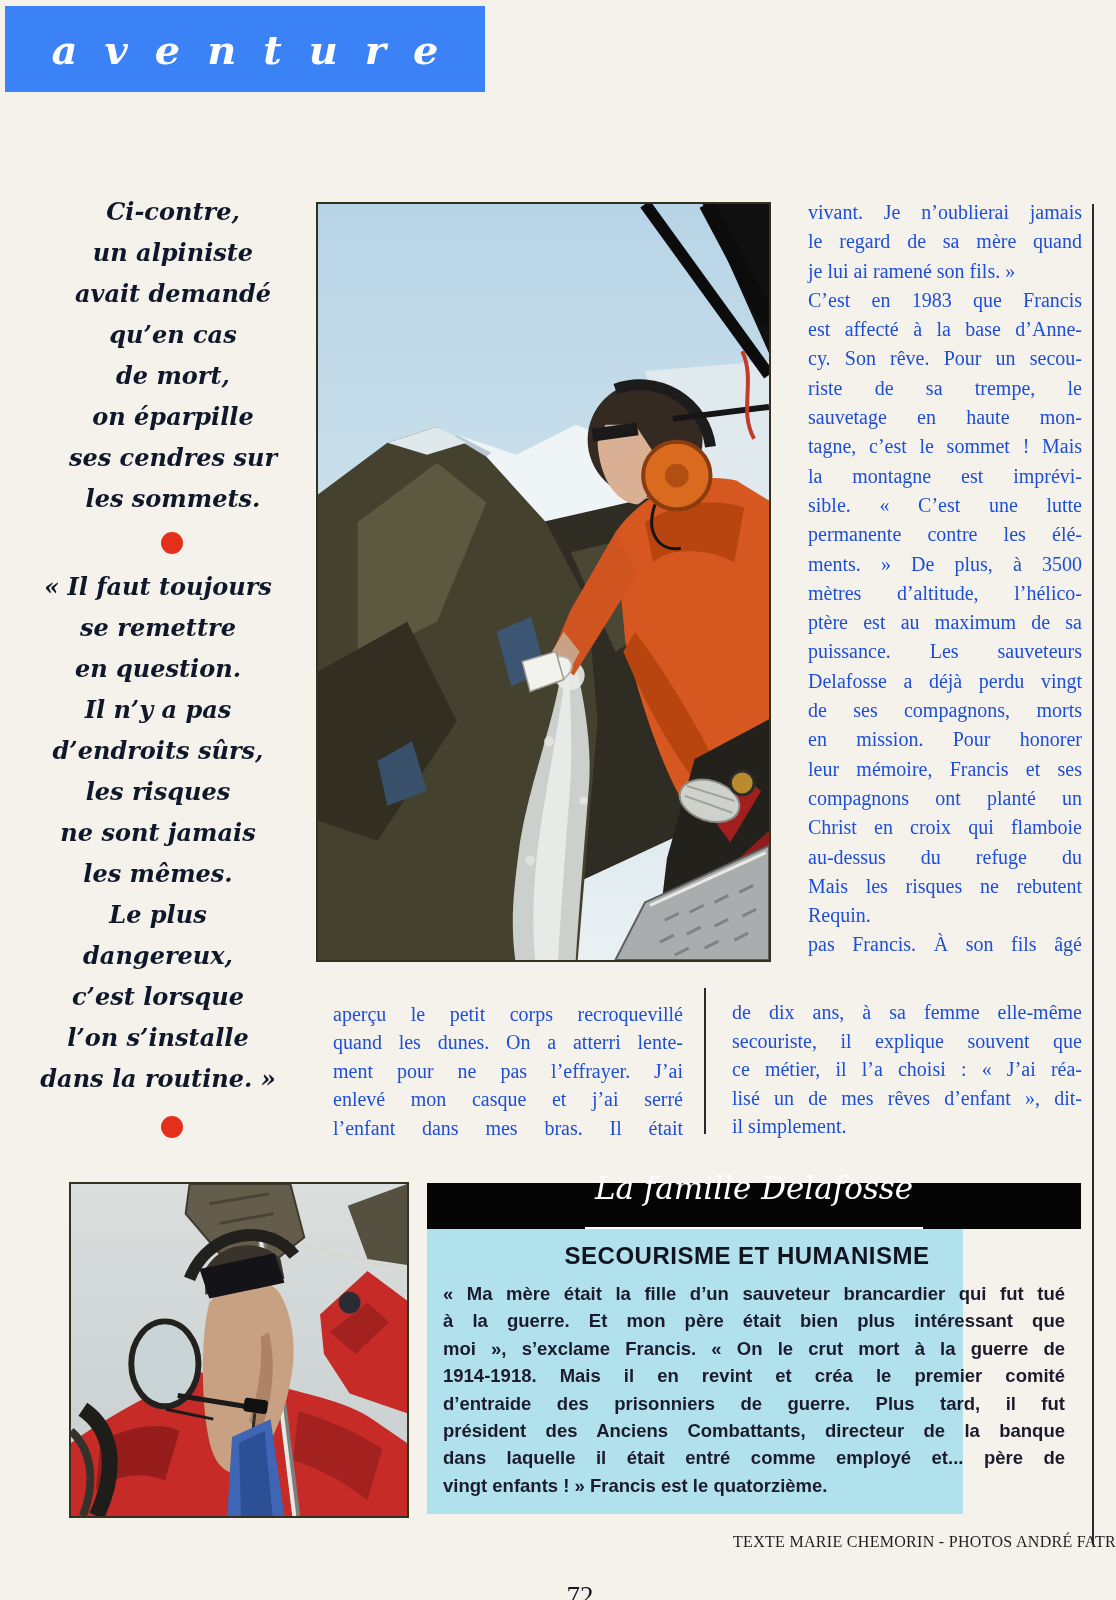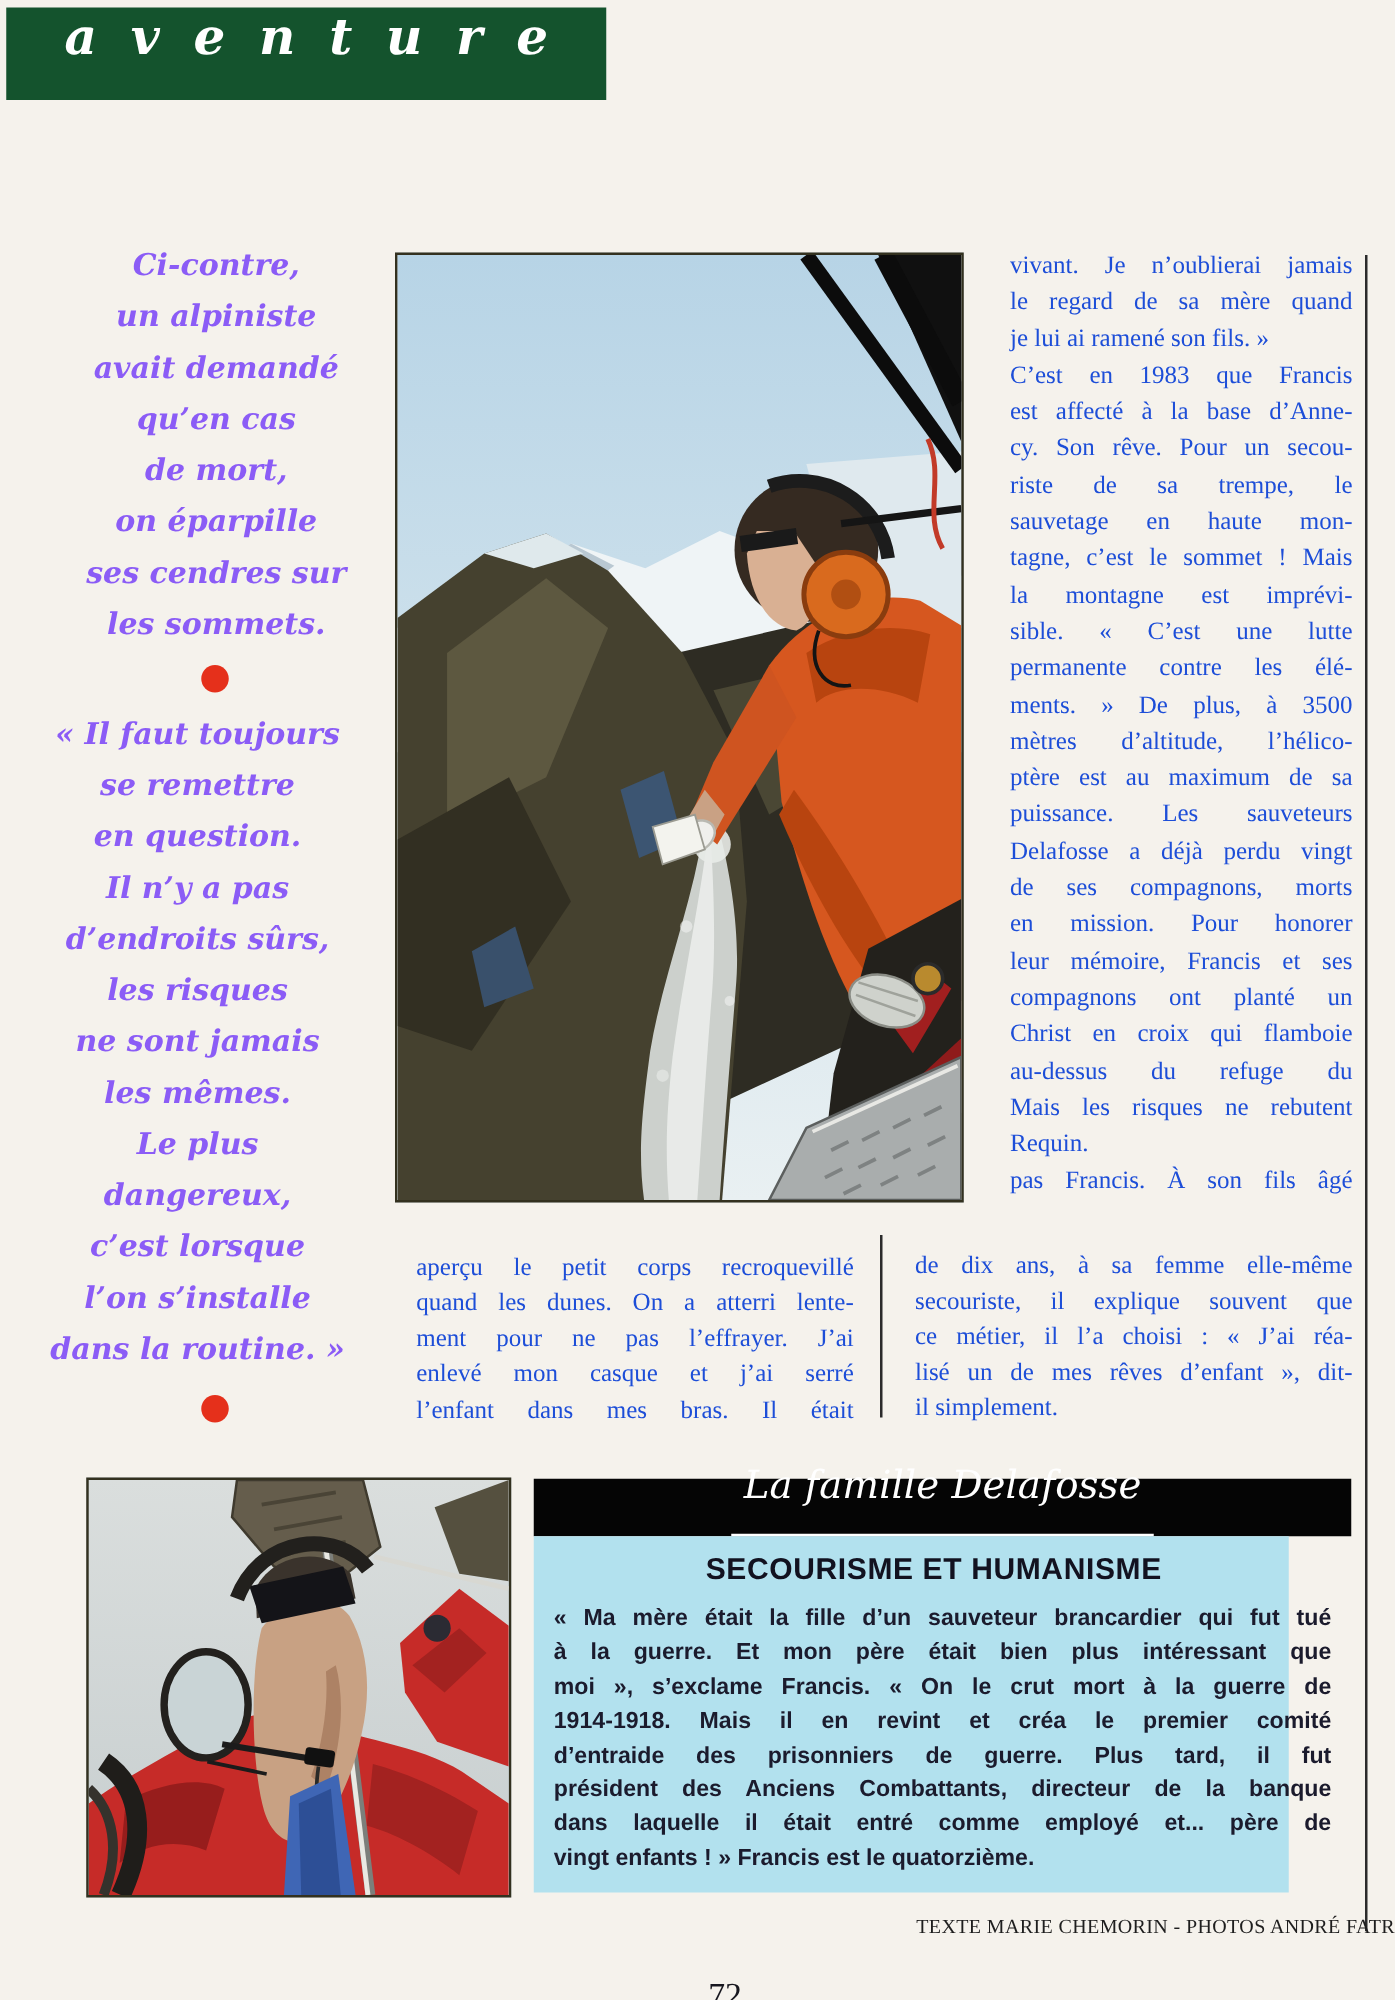--- a/index.html
+++ b/index.html
@@ -1,27 +1,27 @@
 <!DOCTYPE html>
 <html><head>
 <meta charset="utf-8">
 <style>
   html,body{margin:0;padding:0;background:#e9e6df;}
   .page{position:relative;width:1116px;height:1600px;background:#f5f2ec;overflow:hidden;
         font-family:"Liberation Serif",serif;}
   .abs{position:absolute;}
 
   
-  .banner{left:5px;top:6px;width:480px;height:74px;background:#14532d;
-          display:flex;align-items:flex-start;justify-content:center;}
+  .banner{left:5px;top:6px;width:480px;height:86px;background:#3b82f6;
+          display:flex;align-items:center;justify-content:center;}
   .banner-word{font-family:"DejaVu Serif",serif;font-style:italic;font-weight:bold;
                color:#fff;font-size:40px;letter-spacing:27px;padding-left:27px;white-space:nowrap;}
 
   
-  .pullquote{width:256px;color:#8b5cf6;font-family:"DejaVu Serif",serif;
+  .pullquote{width:256px;color:#0f172a;font-family:"DejaVu Serif",serif;
              font-style:italic;font-weight:bold;font-size:24px;}
   .pullquote .tline{line-height:41px;}
   .centered .tline{text-align:center !important;text-align-last:center !important;white-space:nowrap;}
   .dot{width:22px;height:22px;border-radius:50%;background:#e5301b;}
 
   
   .bodycol{color:#1d4ed8;font-size:20px;}
   .bodycol .tline{width:100%;line-height:29.3px;}
   .mid .tline{line-height:28.4px;}
   .wide .tline{line-height:28.6px;}
@@ -34,21 +34,21 @@
   
   .photo{border:2px solid #33311f;box-sizing:border-box;background:#cbd8de;}
   .photo svg{display:block;}
 
   
   .famband{left:427px;top:1183px;width:654px;height:46px;background:#050505;
            display:flex;align-items:flex-end;justify-content:center;}
   .famband-title{font-family:"DejaVu Serif",serif;font-style:italic;color:#fff;
                  font-size:31px;line-height:38px;border-bottom:2px solid #fff;
                  padding:0 10px 20px;white-space:nowrap;text-align:right;}
-  .cyanbox{left:427px;top:1229px;width:604px;height:285px;background:#b2e1ee;}
+  .cyanbox{left:427px;top:1229px;width:536px;height:285px;background:#b2e1ee;}
   .cyanhead{position:absolute;left:0;top:13px;width:640px;text-align:center;
             font-family:"Liberation Sans",sans-serif;font-weight:bold;
             font-size:24px;letter-spacing:.5px;color:#121220;white-space:nowrap;}
   .cyanbody{position:absolute;left:16px;top:51px;width:622px;
             font-family:"Liberation Sans",sans-serif;font-weight:bold;
             font-size:18.5px;color:#1b1b2d;}
   .cyanbody .tline{line-height:27.4px;}
 
   .credits{left:733px;top:1533px;font-size:16px;letter-spacing:.3px;color:#1e1e1e;white-space:nowrap;}
   .pagenum{left:540px;top:1554px;width:80px;text-align:center;font-size:27px;color:#17171f;margin-top:27px;}

